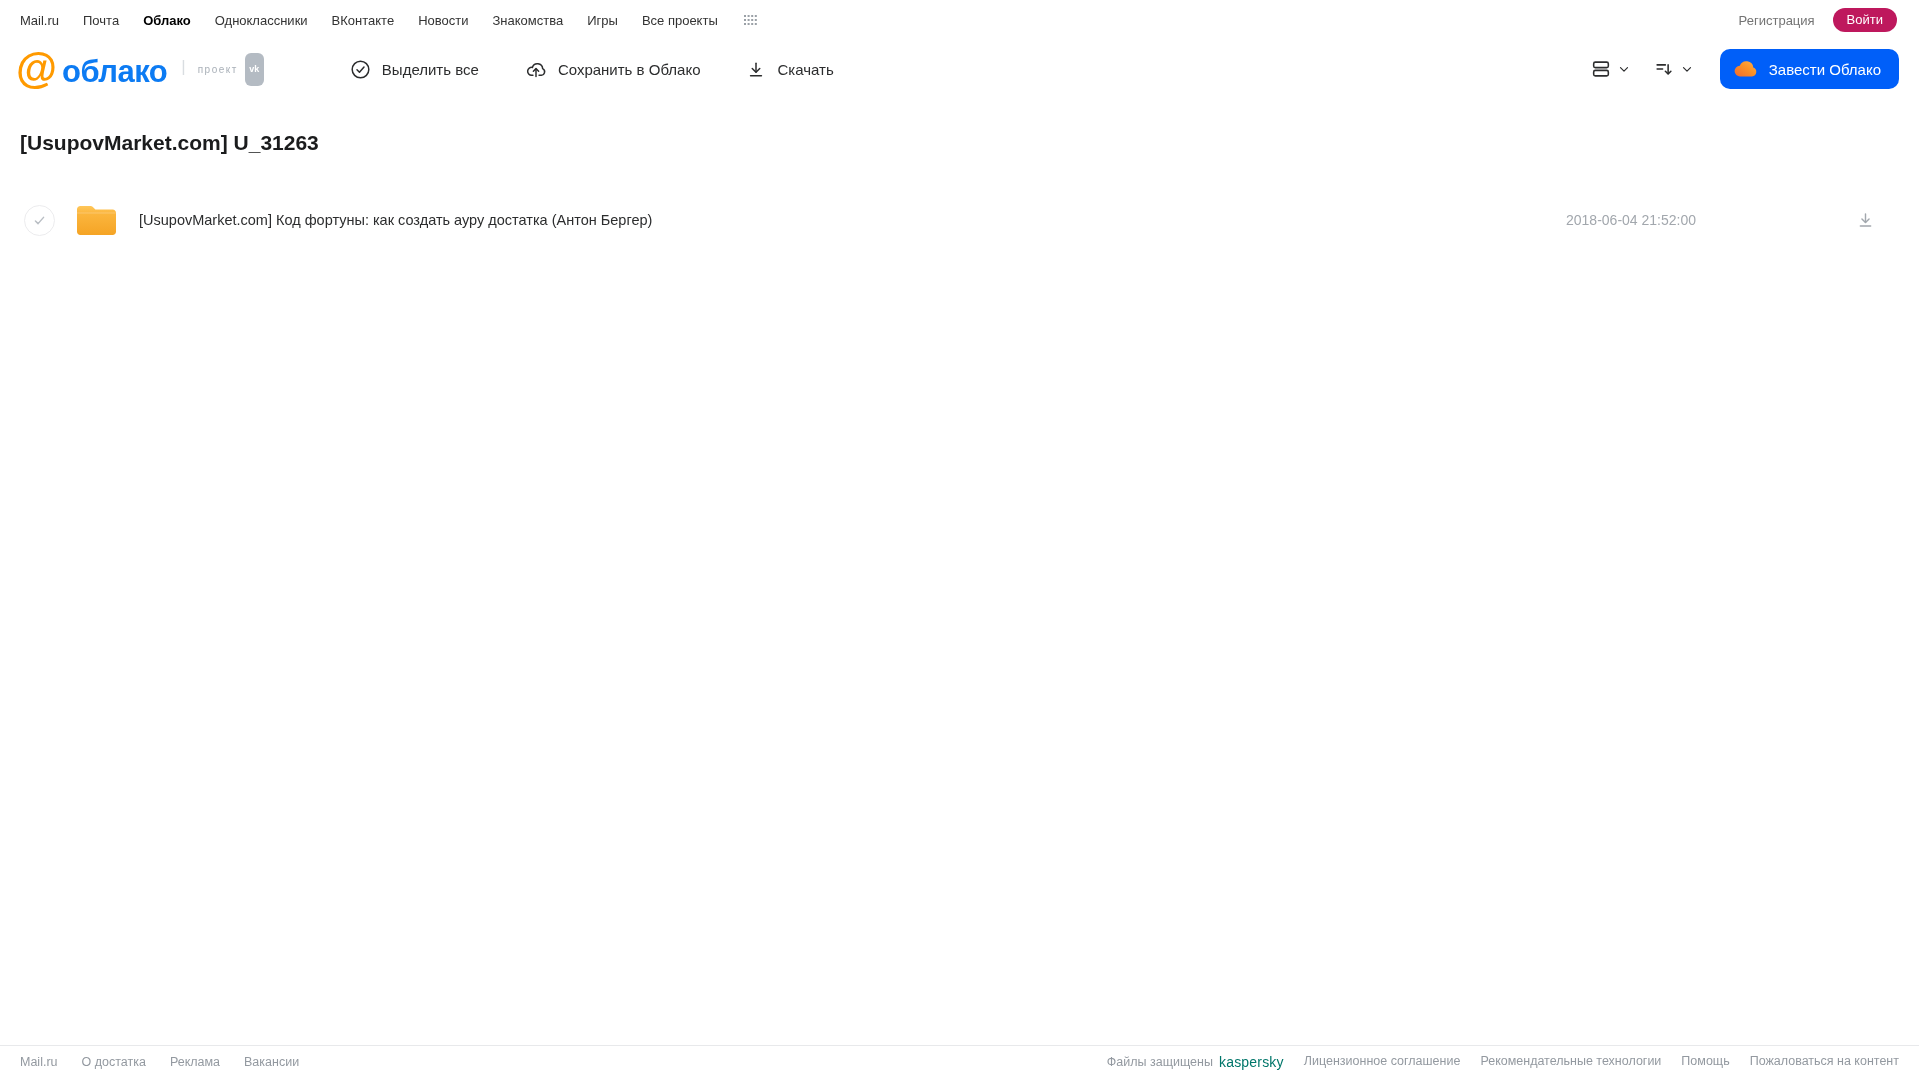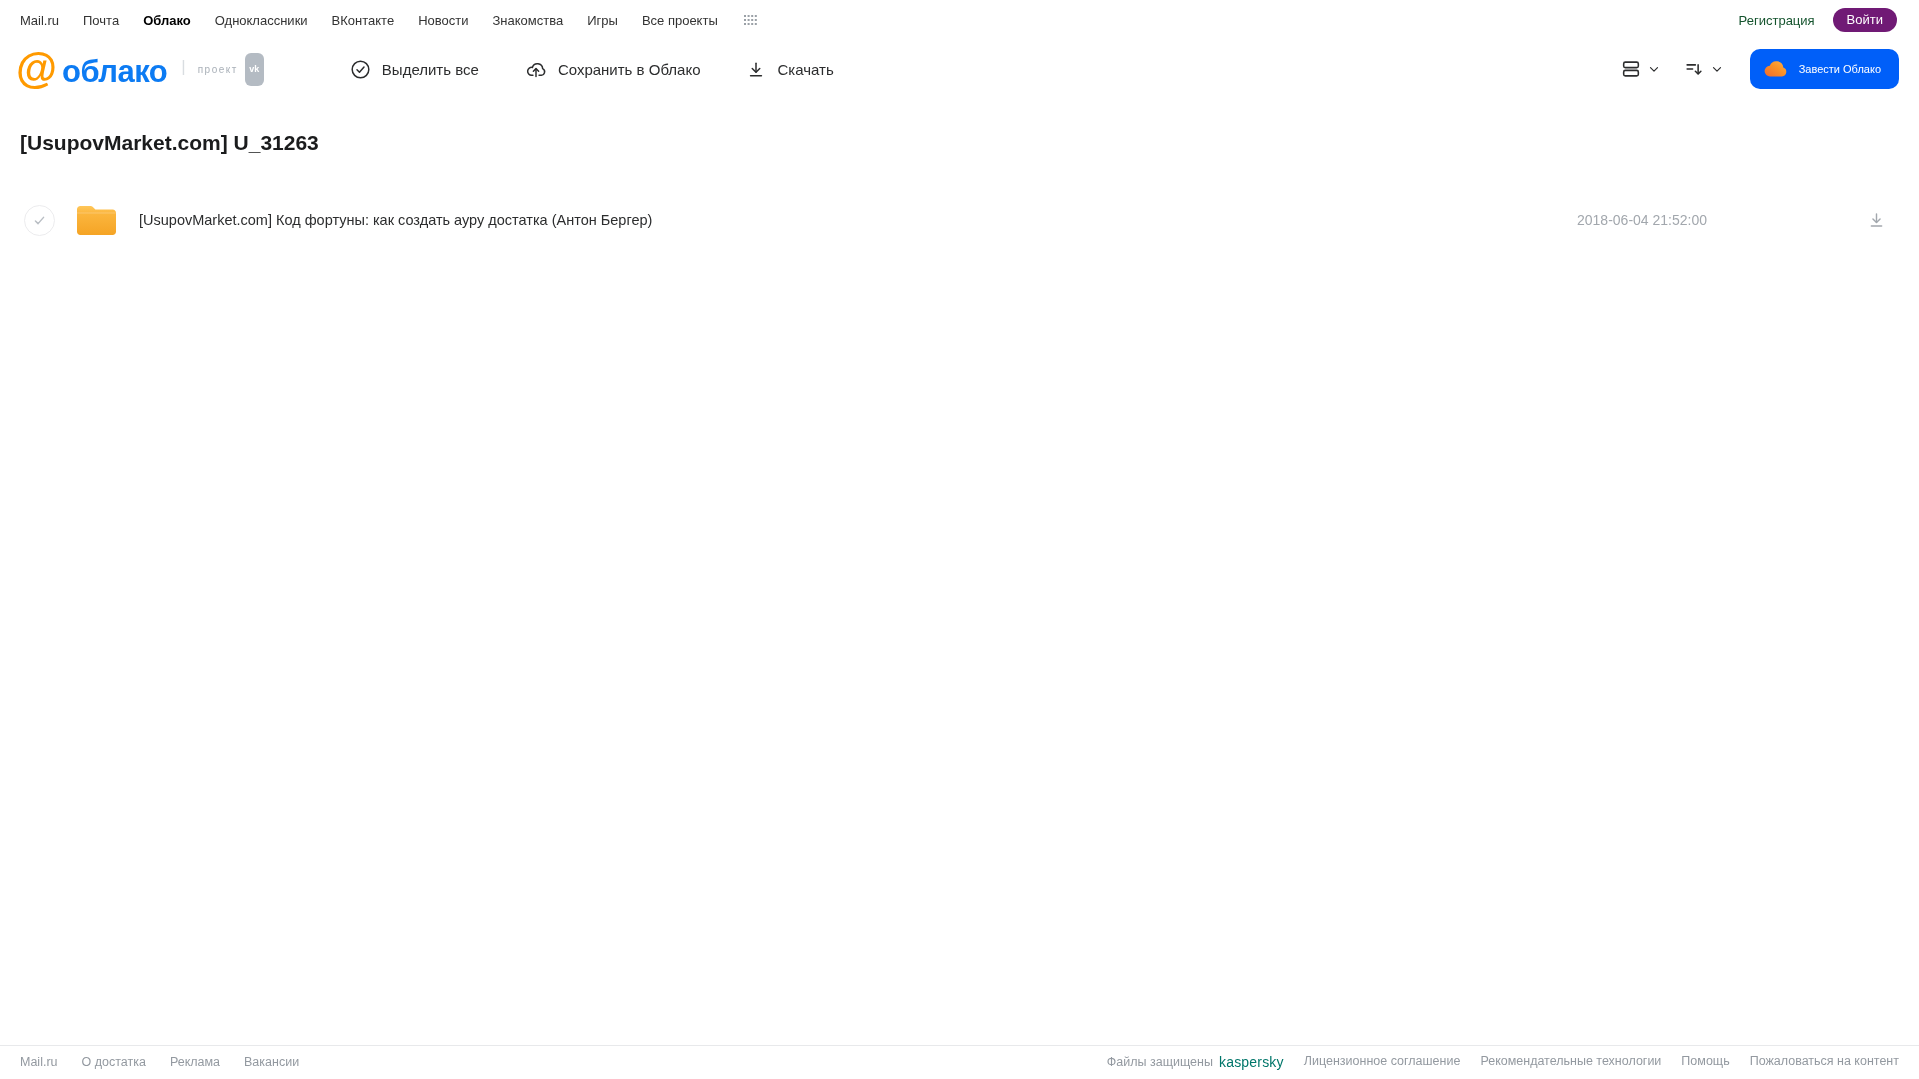--- a/index.html
+++ b/index.html
@@ -18,23 +18,23 @@
   
   .topnav {
     display:flex; align-items:center;
     padding:8px 22px 5px 20px;
     font-size:13px; color:#333;
   }
   .topnav .links { display:flex; align-items:center; gap:24px; }
   .topnav .active { font-weight:700; color:#000; }
   .grid-icon { display:inline-flex; margin-left:2px; cursor:pointer; }
   .auth { margin-left:auto; display:flex; align-items:center; gap:18px; }
-  .reg-link { color:#14532d; font-size:13px; }
+  .reg-link { color:#737373; font-size:13px; }
   .login-btn {
-    background:#701a75; color:#fff; border:none;
+    background:#be185d; color:#fff; border:none;
     font-size:13px; padding:4px 14px 5px; border-radius:14px;
   }
 
   
   .header {
     display:flex; align-items:center;
     padding:8px 20px 10px 16px;
     height:66px;
   }
   .logo { display:flex; align-items:flex-end; gap:6px; cursor:pointer; }
@@ -59,34 +59,34 @@
   .tool-btn {
     display:flex; align-items:center; gap:11px;
     background:none; border:none; font-size:15px; color:#2c2d2e;text-align:center;
   }
   .tool-btn svg { flex:0 0 auto; }
 
   .header-right { margin-left:auto; display:flex; align-items:center; gap:22px; }
   .icon-group { display:flex; align-items:center; gap:5px; cursor:pointer; }
   .create-btn {
     background:#005ff9; color:#fff; border:none; border-radius:10px;
-    height:40px; padding:0 18px 0 13px; font-size:11px;
+    height:40px; padding:0 18px 0 13px; font-size:15px;
     display:flex; align-items:center; gap:10px; margin-left:4px;
   }
 
   
   .main { flex:1 1 auto; }
   .page-title {
     font-size:21px; font-weight:700; color:#1b1c1d;
     padding:28px 20px 0 20px;
     font-family:"Liberation Sans", sans-serif;
   }
   .file-row {
     display:flex; align-items:center;
-    margin-top:38px; padding:0 27px 0 24px; height:54px;
+    margin-top:38px; padding:0 38px 0 24px; height:54px;
     cursor:pointer;
   }
   .row-check {
     width:31px; height:31px; border-radius:50%;
     border:1px solid #ececee; background:#fff;
     display:flex; align-items:center; justify-content:center;
     margin-right:19px; flex:0 0 auto;
     box-shadow:0 0 0 0 rgba(0,0,0,0);
   }
   .folder-icon { margin-right:20px; flex:0 0 auto; display:flex; }

